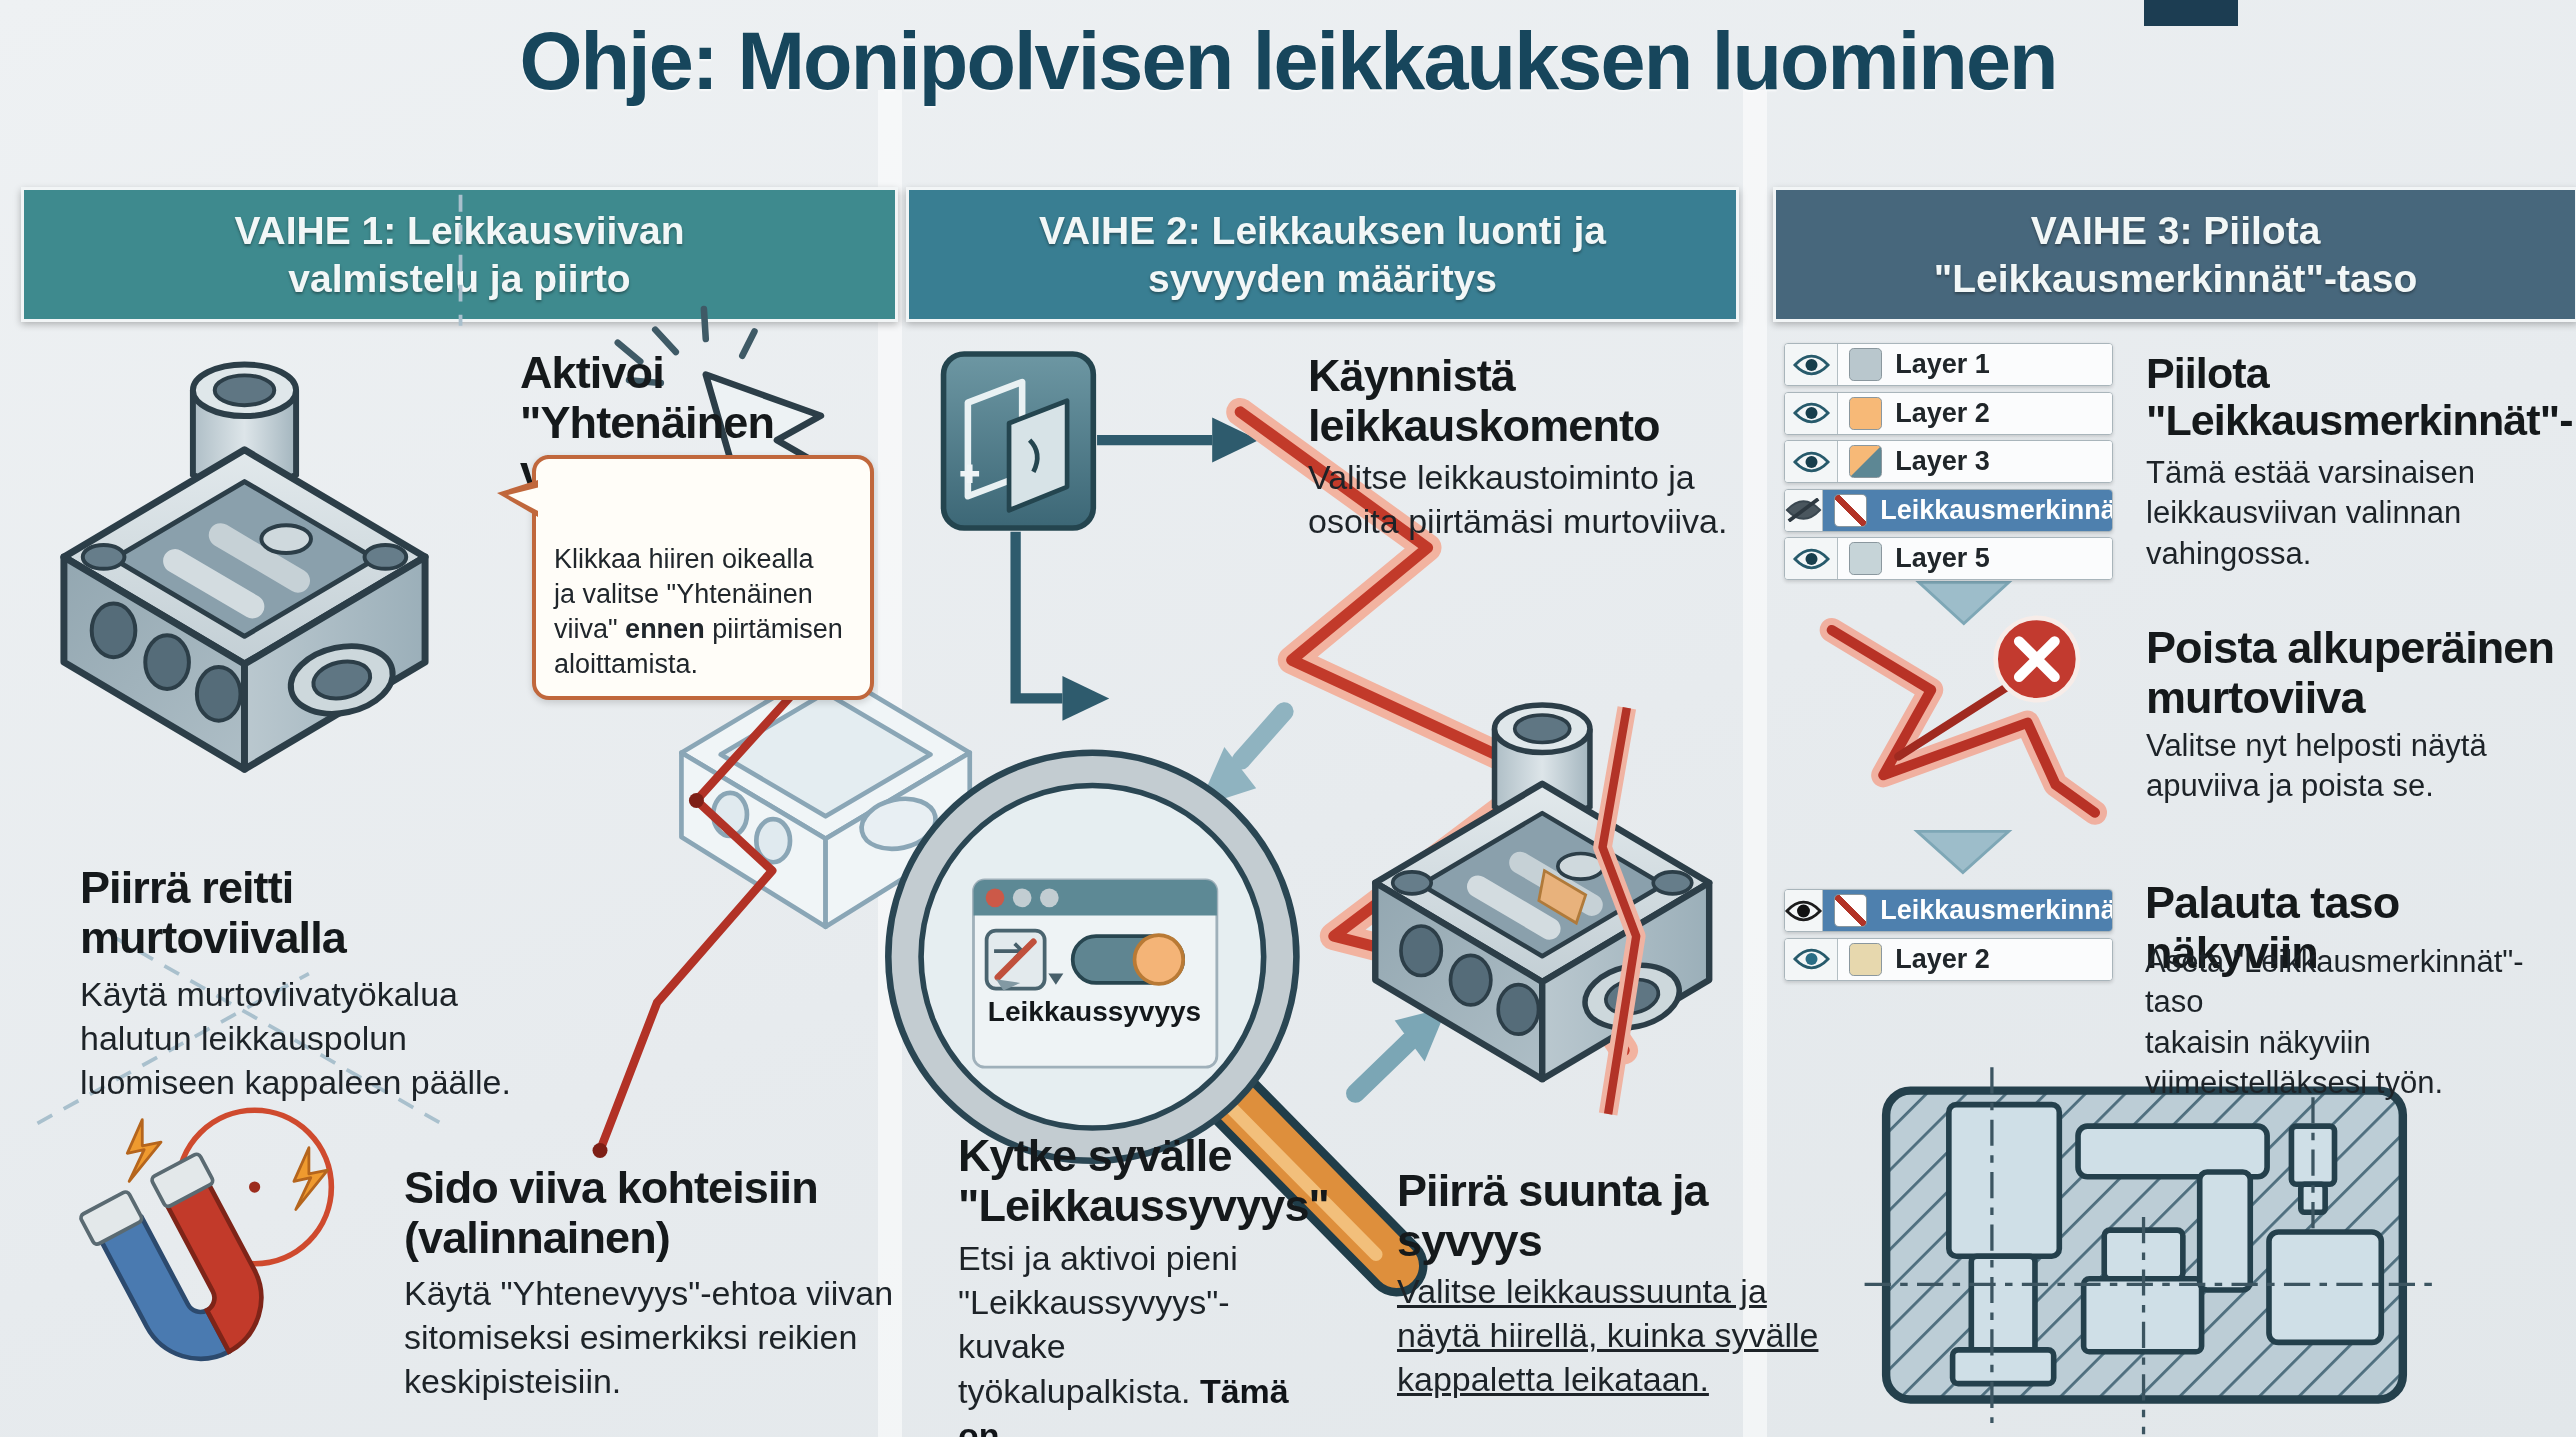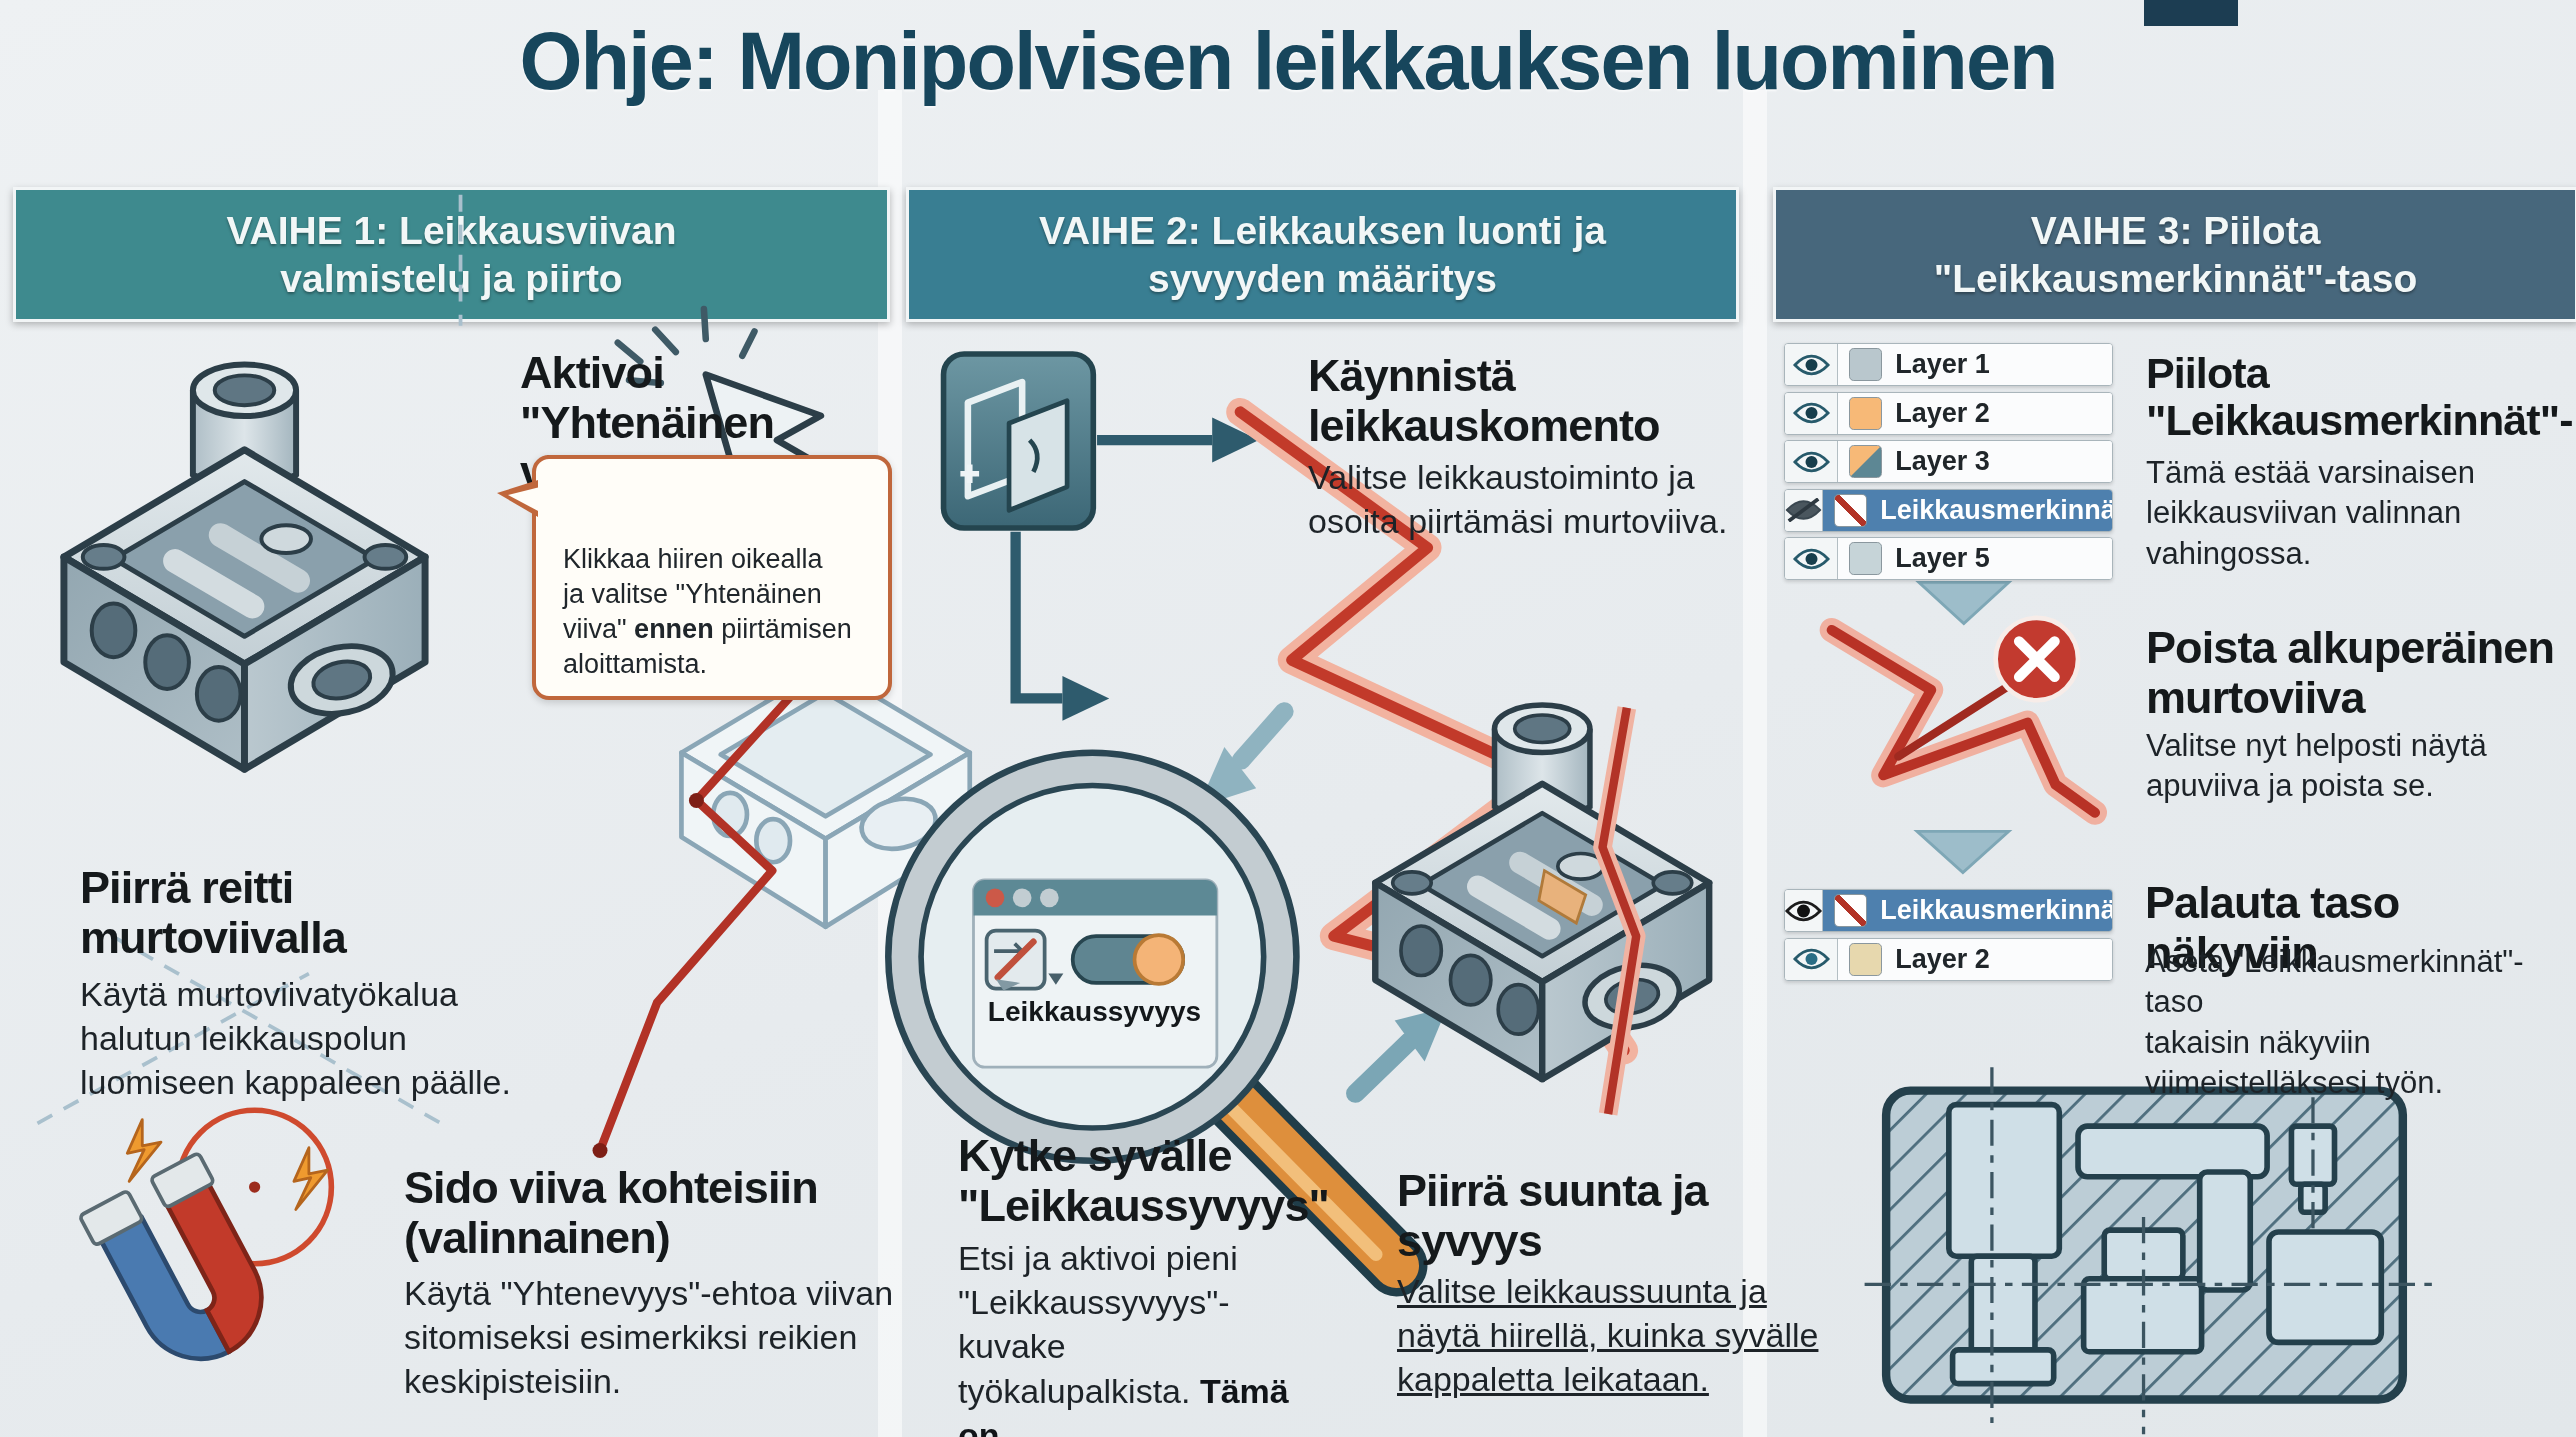--- a/index.html
+++ b/index.html
@@ -5,21 +5,21 @@
   html,body{margin:0;padding:0;}
   body{font-family:"Liberation Sans",sans-serif;background:#dfe3e6;}
   #stage{position:relative;width:2576px;height:1438px;background:linear-gradient(160deg,#eef1f3 0%,#e7ebee 55%,#e2e7ea 100%);overflow:hidden;}
   .abs{position:absolute;}
   #title{left:0;right:0;top:15px;text-align:center;font-size:81px;font-weight:bold;letter-spacing:-1.9px;color:#17465c;text-shadow:0 1.9px 1.9px rgba(255,255,255,.7);}
   .colsep{top:90px;bottom:0;width:24px;background:rgba(255,255,255,.55);}
   .hdr{top:187px;height:129px;border:3.7px solid #f2f5f6;box-shadow:0 2.8px 7.5px rgba(0,0,0,.28);display:flex;align-items:center;justify-content:center;text-align:center;color:#f2f7f7;font-weight:bold;font-size:39px;line-height:1.22;white-space:pre-line;text-shadow:0 1.9px 2.8px rgba(0,0,0,.35);}
   .h1step{font-weight:bold;font-size:45px;line-height:1.1;color:#15191b;white-space:pre-line;letter-spacing:-0.9px;}
   .body{font-size:34px;line-height:1.3;color:#1d2328;white-space:pre-line;}
   .body b{font-weight:bold;color:#101418;}
-  #bubble{left:532px;top:455px;width:298px;background:#fffdf8;border:4.7px solid #c0673c;border-radius:17px;padding:13px 27px;font-size:27px;line-height:1.3;color:#20262b;white-space:pre-line;box-shadow:0 2.8px 7.5px rgba(0,0,0,.15);}
+  #bubble{left:532px;top:455px;width:298px;background:#fffdf8;border:4.7px solid #c0673c;border-radius:17px;padding:13px 18px;font-size:27px;line-height:1.3;color:#20262b;white-space:pre-line;box-shadow:0 2.8px 7.5px rgba(0,0,0,.15);}
   #bubble .tail{position:absolute;left:-39px;top:20.6px;width:0;height:0;border-top:13px solid transparent;border-bottom:24px solid transparent;border-right:41px solid #c0673c;}
   #bubble .tail2{position:absolute;left:-28px;top:28px;width:0;height:0;border-top:8.4px solid transparent;border-bottom:17px solid transparent;border-right:32px solid #fffdf8;}
   #art{left:0;top:0;}
   .layers{width:329px;display:flex;flex-direction:column;gap:5.6px;}
   .lrow{display:flex;height:41px;border:1.9px solid #a9b5bb;border-radius:4px;overflow:hidden;background:#fbfcfd;box-shadow:0 1.9px 3.7px rgba(0,0,0,.14);}
   .lrow .eye{width:52px;display:flex;align-items:center;justify-content:center;border-right:1.9px solid #b3bec3;background:#f3f6f7;}
   .lrow .meat{flex:1;display:flex;align-items:center;gap:13px;padding:0 11.2px;font-size:27px;font-weight:bold;color:#20262a;background:#fbfcfd;}
   .lrow.sel .meat{background:#4e80ae;color:#fff;}
   .swatch{width:31px;height:31px;border-radius:4.7px;border:1.9px solid #8a979e;flex:0 0 auto;}
   .sw1{background:#b9c7cd;}
@@ -35,21 +35,21 @@
 <body>
 
 <div id="stage">
 
   <div class="abs" id="decor-tr"></div>
   <div class="abs" id="title">Ohje: Monipolvisen leikkauksen luominen</div>
 
   <div class="abs colsep" style="left:878px;"></div>
   <div class="abs colsep" style="left:1743px;"></div>
 
-  <div class="abs hdr" style="left:13px;width:871px;background:#3e8a8e;">VAIHE 1: Leikkausviivan
+  <div class="abs hdr" style="left:21px;width:871px;background:#3e8a8e;">VAIHE 1: Leikkausviivan
 valmistelu ja piirto</div>
   <div class="abs hdr" style="left:906px;width:827px;background:#397e92;">VAIHE 2: Leikkauksen luonti ja
 syvyyden määritys</div>
   <div class="abs hdr" style="left:1773px;width:799px;background:#47677c;">VAIHE 3: Piilota
 "Leikkausmerkinnät"-taso</div>
 
   <svg id="art" class="abs" width="2576" height="1438" viewBox="0 0 2752 1536">
     <defs>
       <linearGradient id="gTop" x1="0" y1="0" x2="0" y2="1">
         <stop offset="0" stop-color="#e2e9ec"></stop>

